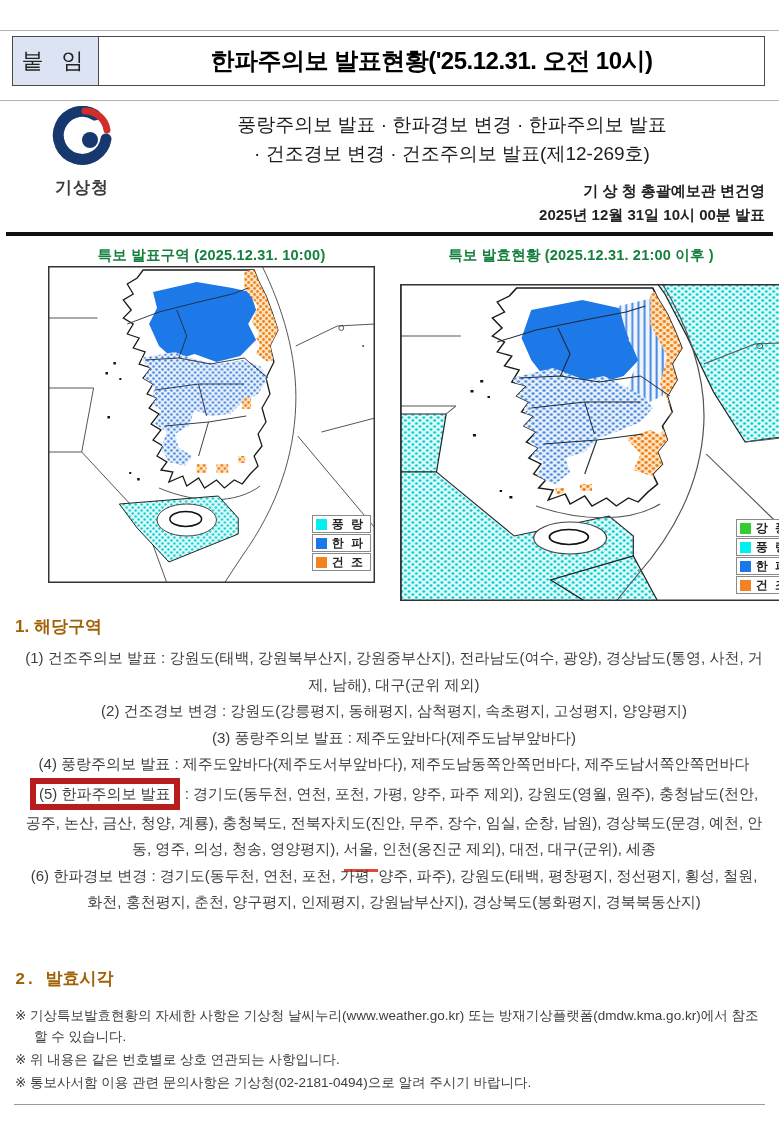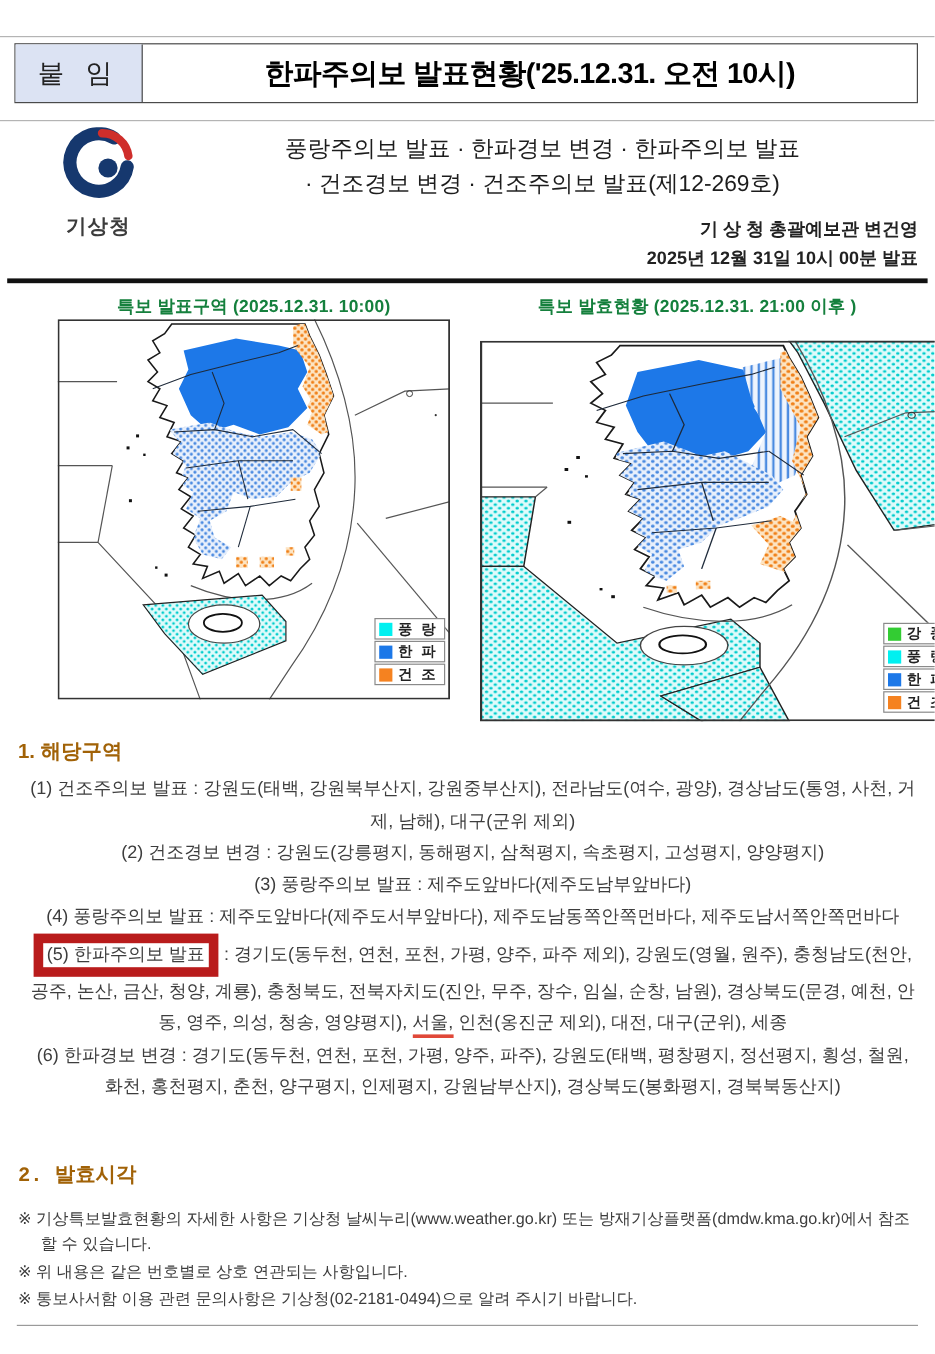--- a/index.html
+++ b/index.html
@@ -5,21 +5,21 @@
   * { margin:0; padding:0; box-sizing:border-box; }
   html,body { background:#fff; }
   body { font-family:"Liberation Sans","DejaVu Sans",sans-serif; color:#222; }
   .page { position:relative; width:779px; height:1128px; background:#fff; overflow:hidden; }
 
   .rule-thin { position:absolute; left:0; right:0; height:1px; background:#b4b4b4; }
   .rule-thick { position:absolute; left:6px; right:6px; height:4px; background:#111; }
 
   
   .hdr-table { position:absolute; left:12px; top:36px; right:14px; height:50px; display:flex; border:1.5px solid #4a4a4a; background:#fff; }
-  .hdr-cell-attach { width:106px; background:#dce3f3; border-right:1.5px solid #4a4a4a; display:flex; align-items:center; justify-content:center; font-size:22px; letter-spacing:6px; color:#222; }
+  .hdr-cell-attach { width:86px; background:#dce3f3; border-right:1.5px solid #4a4a4a; display:flex; align-items:center; justify-content:center; font-size:22px; letter-spacing:6px; color:#222; }
   .hdr-cell-title { flex:1; display:flex; align-items:center; justify-content:center; font-size:24px; font-weight:bold; color:#000; letter-spacing:-0.5px; }
 
   
   .logo-wrap { position:absolute; left:34px; top:106px; width:96px; text-align:center; }
   .logo-name { margin-top:2px; font-size:17px; font-weight:bold; color:#3c3c3c; letter-spacing:1px; }
   .subtitle { position:absolute; left:135px; right:10px; top:110px; text-align:center; font-weight:normal; font-size:19px; line-height:29px; color:#1c1c1c; }
   .issuer-line { position:absolute; right:14px; top:182px; font-size:15px; font-weight:bold; color:#222; }
   .issued-line { position:absolute; right:14px; top:206px; font-size:15px; font-weight:bold; color:#222; }
 
   
@@ -35,22 +35,22 @@
   .legend.l-left { right:4px; bottom:12px; }
   .legend.l-right { right:6px; bottom:7px; }
   .legend-row { display:flex; align-items:center; background:#fff; border:1px solid #8a8a8a; height:18px; margin-top:1px; padding:0 5px 0 3px; }
   .legend-chip { width:11px; height:11px; margin-right:5px; flex:0 0 auto; }
   .legend-label { font-size:12px; font-weight:bold; color:#222; white-space:nowrap; letter-spacing:2px; }
 
   
   .area-sec { position:absolute; left:15px; right:13px; top:596px; }
   .sec-heading { font-size:17px; font-weight:bold; color:#a16207; margin-bottom:7px;margin-top:19px; }
   .area-sec p { font-size:15px; font-weight:500; color:#3d3d3d; line-height:26.5px; padding-left:7px;text-align:center; }
-  .redbox { display:inline-block; border:8px solid #b91c1c; padding:0 3px; margin-right:1px; line-height:20px; }
-  .redline { border-bottom:3px solid #e04838; padding-bottom:1px; }
+  .redbox { display:inline-block; border:6px solid #b91c1c; padding:0 3px; margin-right:1px; line-height:20px; }
+  .redline { border-bottom:3px solid #e04838; padding-bottom:12px; }
 
   .time-sec { position:absolute; left:15px; top:948px;font-family:Liberation Mono, monospace; }
 
   .footnotes { position:absolute; left:15px; right:16px; top:1005px; }
   .footnotes p { font-size:13.5px; font-weight:500; color:#3d3d3d; line-height:21px; padding-left:19px; text-indent:-19px; margin-bottom:2px; }
 
   .bottom-rule { position:absolute; left:14px; right:14px; top:1104px; height:1px; background:#9a9a9a; }
 </style>
 </head>
 <body>

